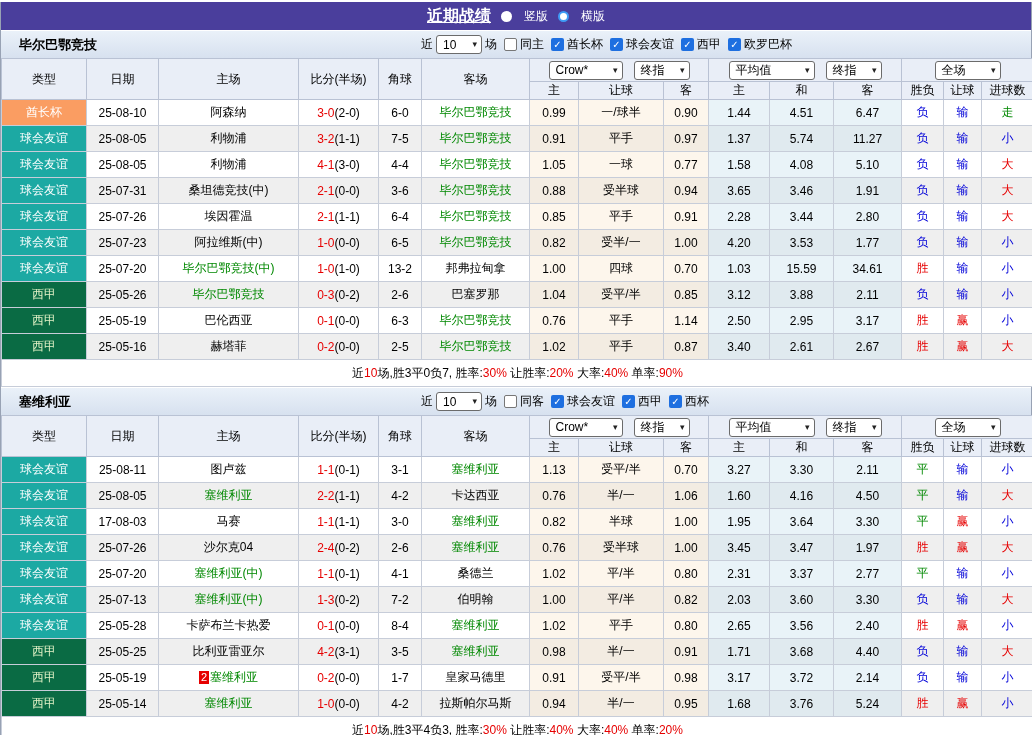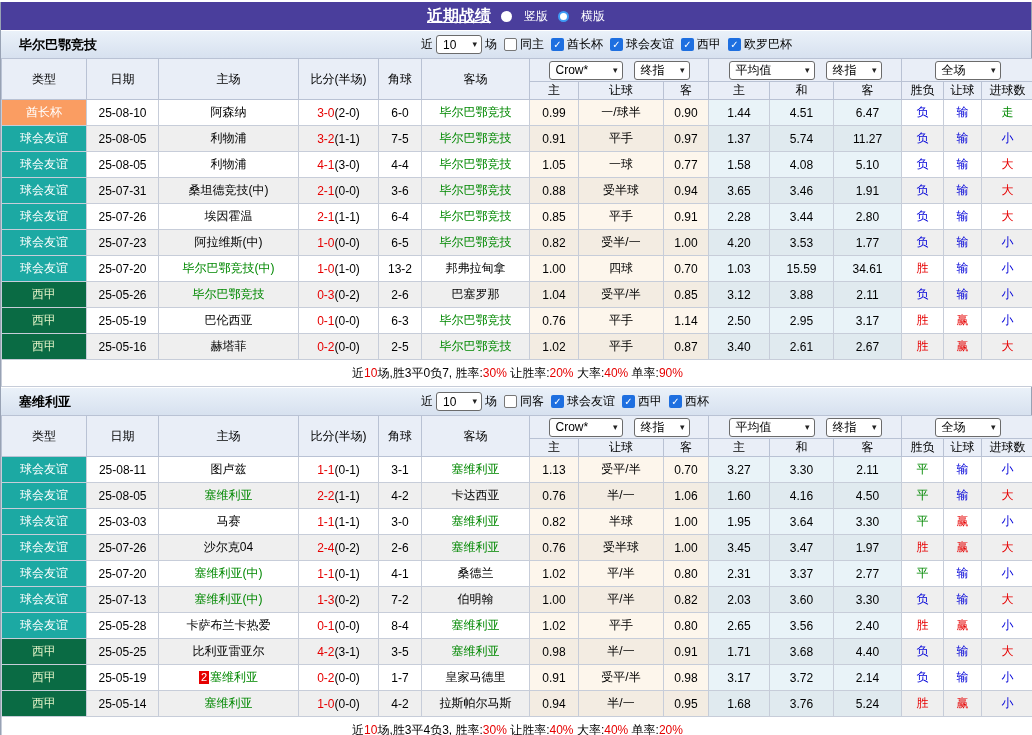--- a/index.html
+++ b/index.html
@@ -452,21 +452,21 @@
               <td class="cream">1.06</td>
               <td class="cblue">1.60</td>
               <td class="cblue">4.16</td>
               <td class="cblue">4.50</td>
               <td class="green">平</td>
               <td class="blue">输</td>
               <td class="red">大</td>
             </tr>
             <tr class="odd">
               <td class="t-fr">球会友谊</td>
-              <td>25-03-03</td>
+              <td>17-08-03</td>
               <td><span>马赛</span></td>
               <td><span class="red">1-1</span><span>(1-1)</span></td>
               <td>3-0</td>
               <td class="green"><span>塞维利亚</span></td>
               <td class="cream">0.82</td>
               <td class="cream">半球</td>
               <td class="cream">1.00</td>
               <td class="cblue">1.95</td>
               <td class="cblue">3.64</td>
               <td class="cblue">3.30</td>

